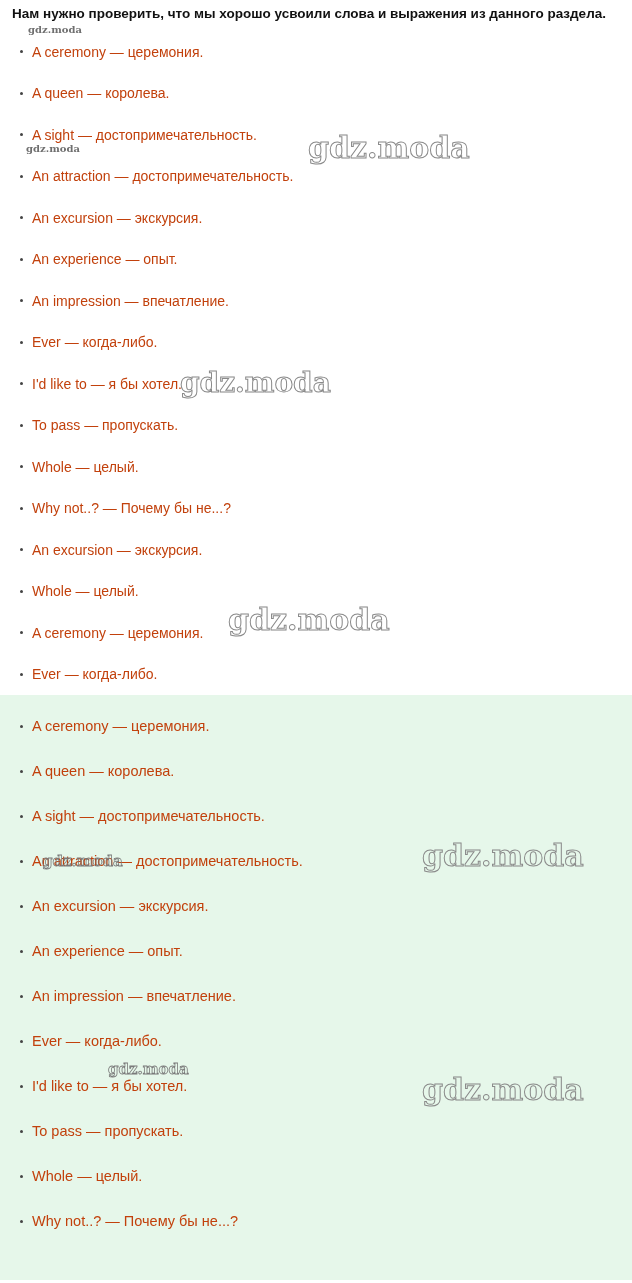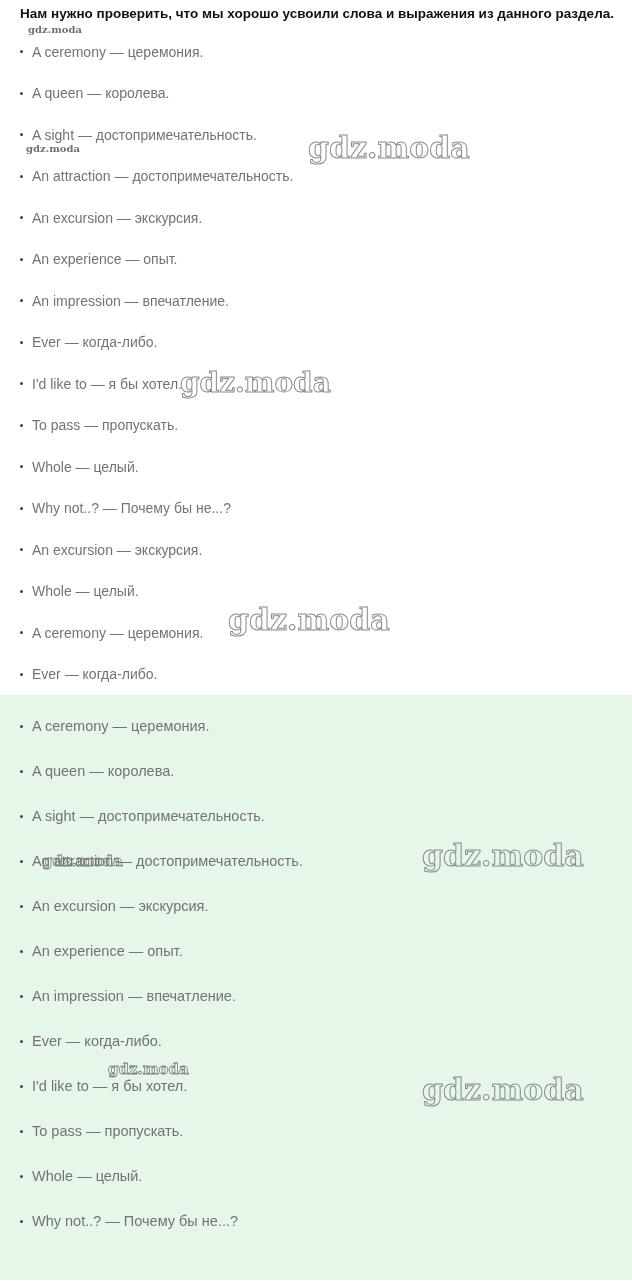--- a/index.html
+++ b/index.html
@@ -17,39 +17,39 @@
   }
   .page {
     position: relative;
     width: 632px;
     min-height: 1283px;
   }
   .intro {
     font-size: 13.5px;
     font-weight: bold;
     line-height: 1.55;
-    padding: 4px 8px 0 20px;
+    padding: 4px 8px 0 12px;
     margin: 0;
     color: #111111;
   }
   ul.word-list {
     list-style: none;
     margin: 0;
     padding: 0;
   }
   ul.word-list li {
     position: relative;
     font-size: 14px;
     line-height: 1.3;
     padding: 0 8px 0 32px;
     margin: 0;
     height: 41.5px;
     display: flex;
     align-items: center;
-    color: #737373;
+    color: #c2410c;
   }
   ul.word-list li::before {
     content: "";
     position: absolute;
     left: 20px;
     top: 50%;
     width: 3px;
     height: 3px;
     margin-top: -1.5px;
     border-radius: 50%;

